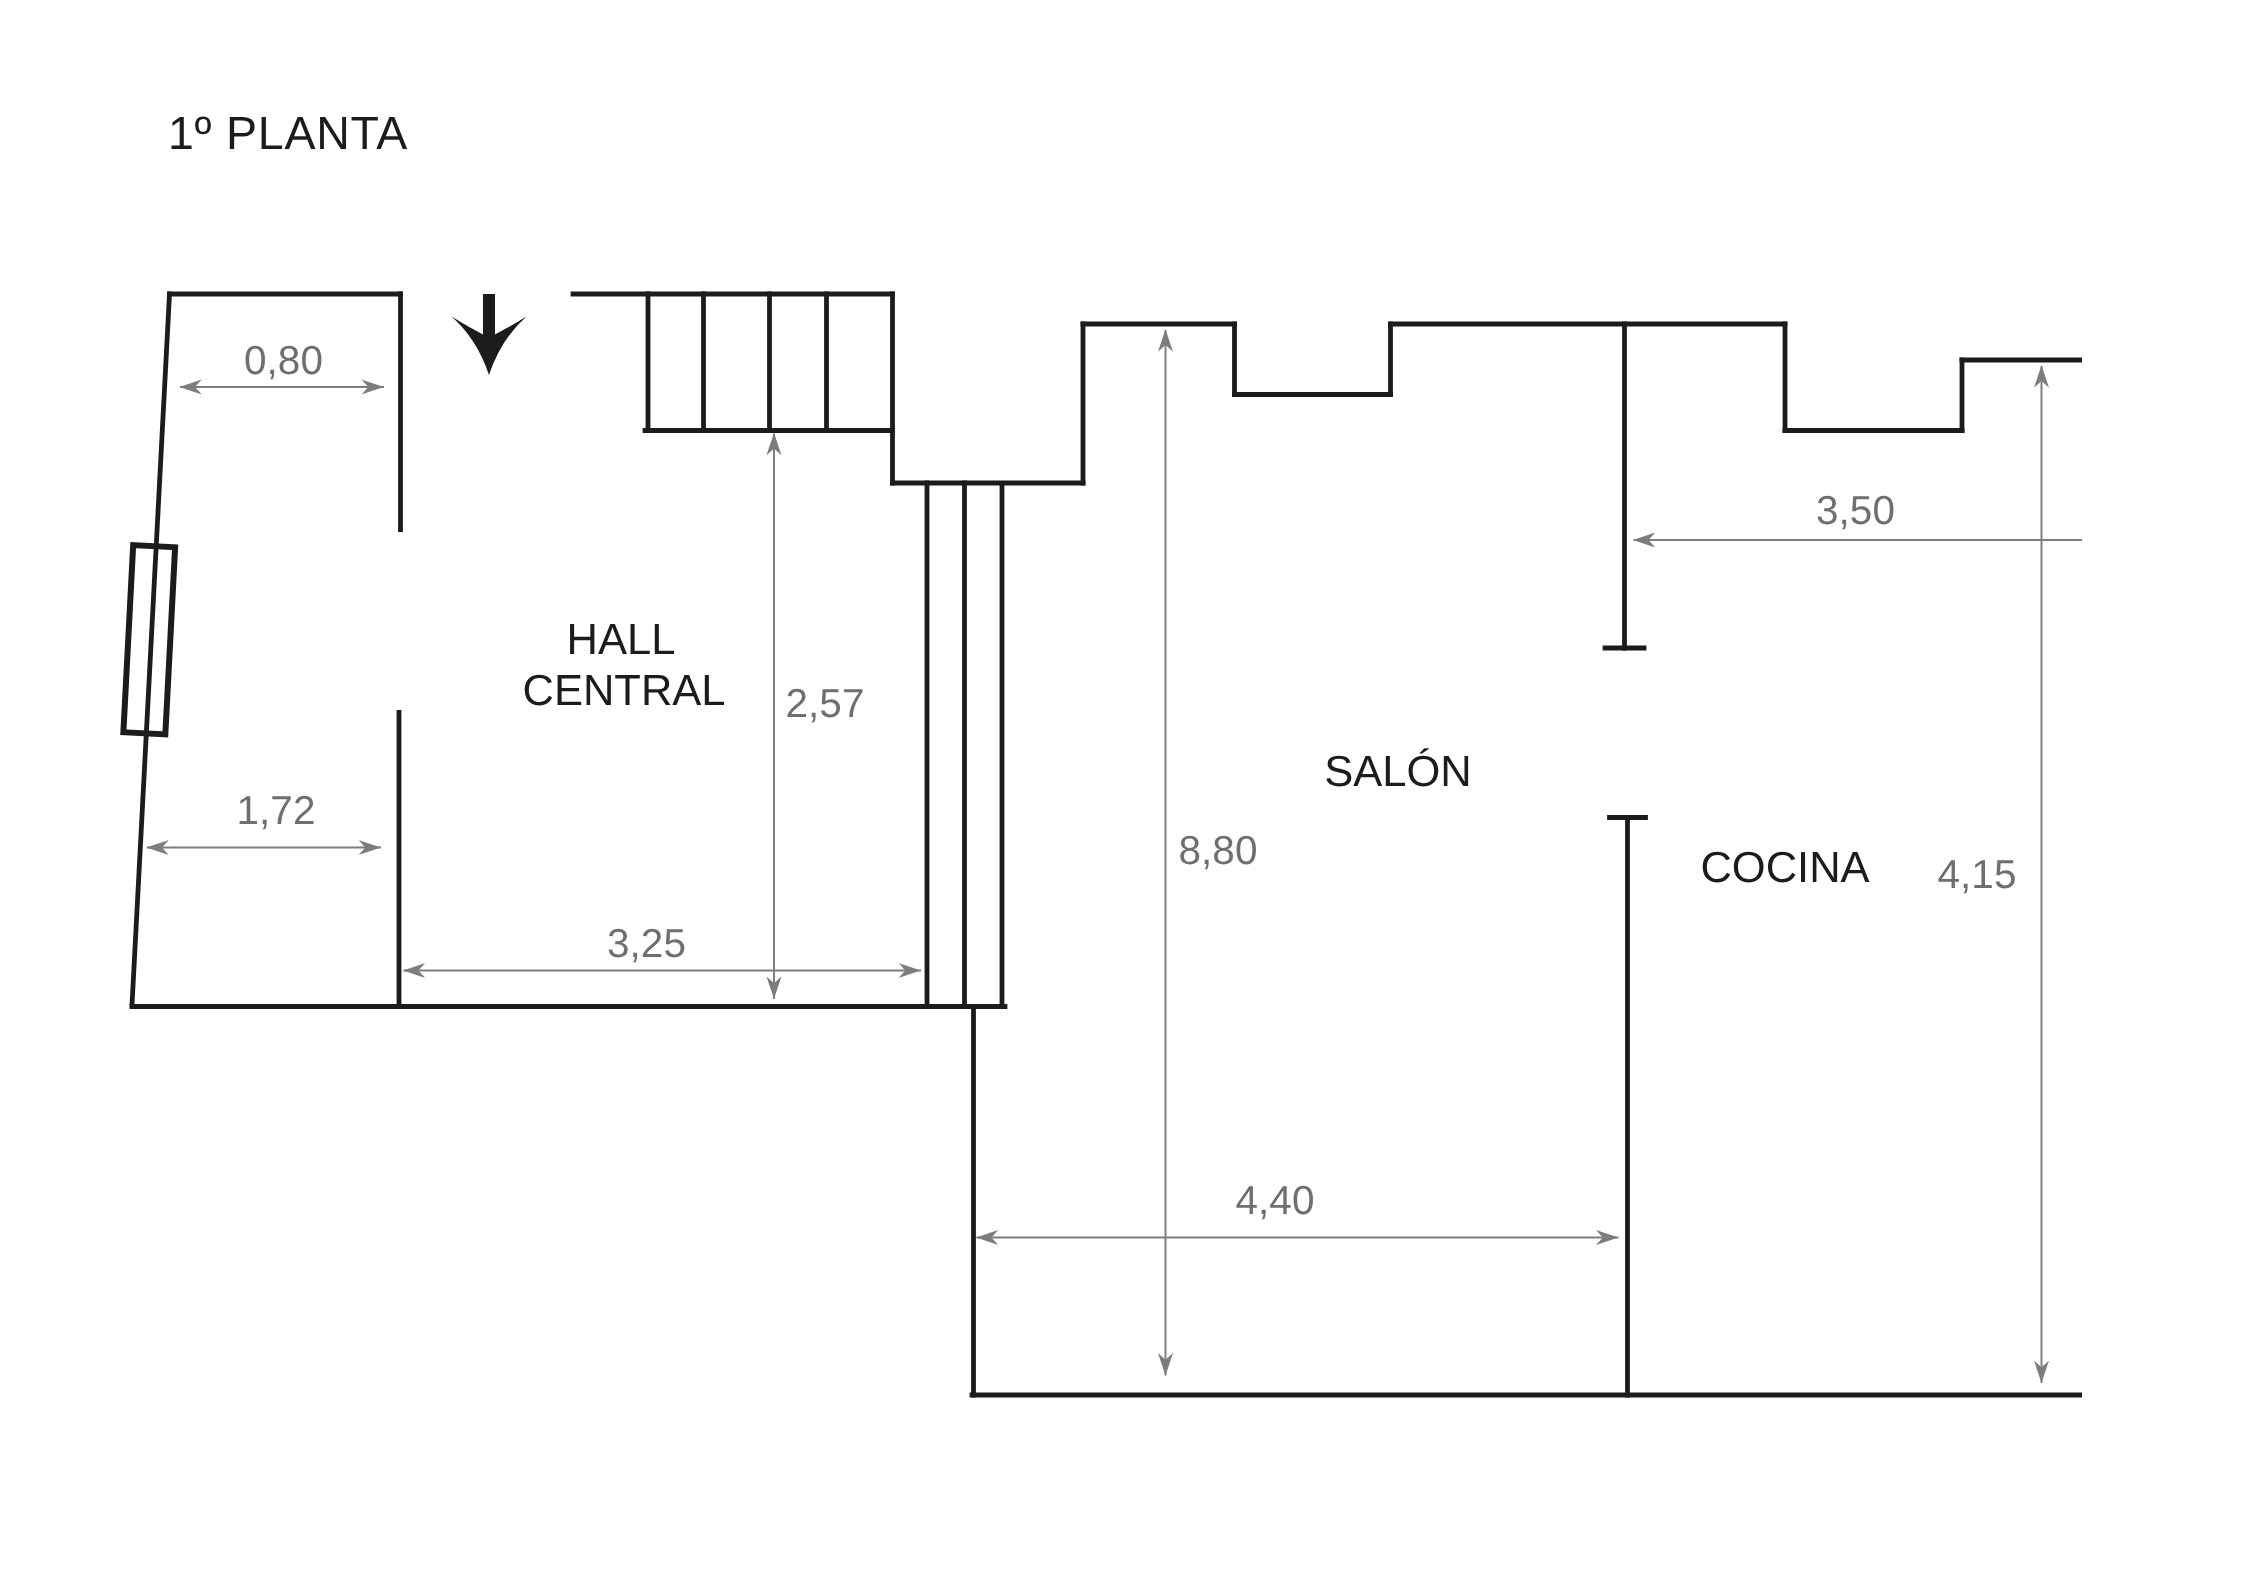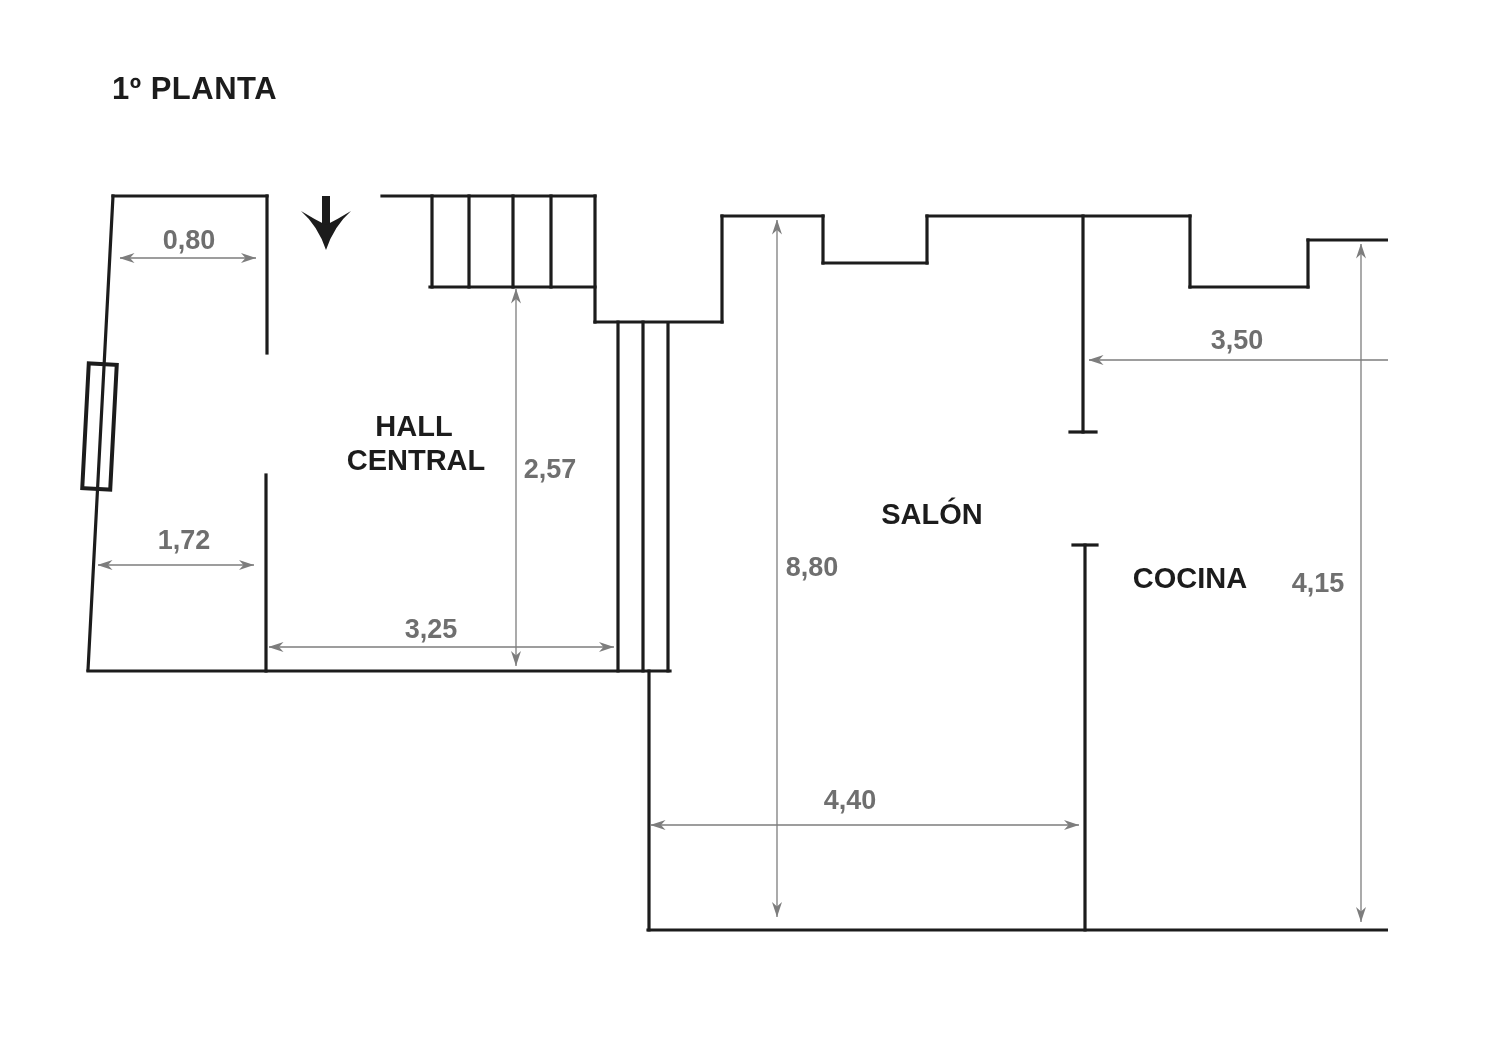--- a/index.html
+++ b/index.html
@@ -14,21 +14,20 @@
     padding: 0;
     background: var(--background);
   }
   .canvas {
     position: relative;
     width: 1388px;
     height: 1061px;
     background: var(--background);
     overflow: hidden;
     font-family: "Liberation Sans", sans-serif;
-    font-weight: bold;
   }
   svg text {
     font-family: "Liberation Sans", sans-serif;
   }
   .wall {
     stroke: var(--wall);
     stroke-width: 3.2;
     fill: none;
     stroke-linecap: square;
   }

